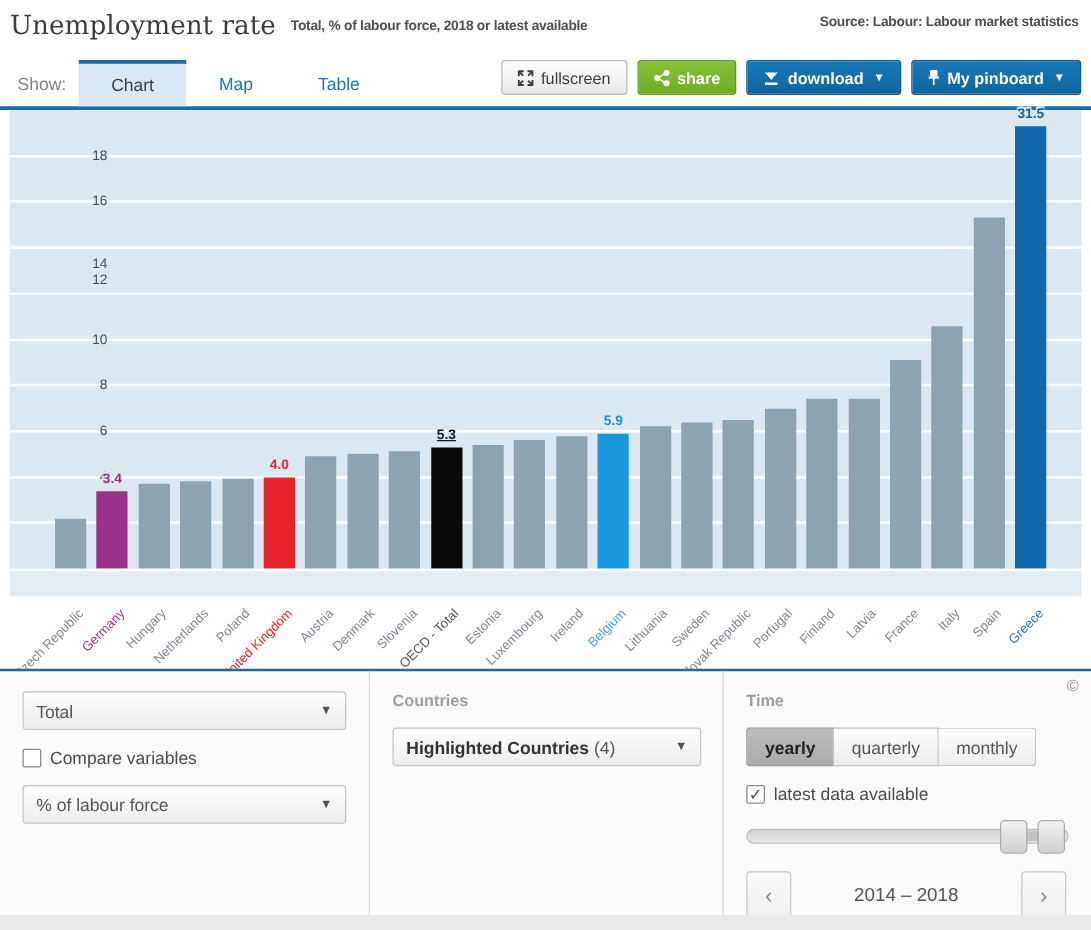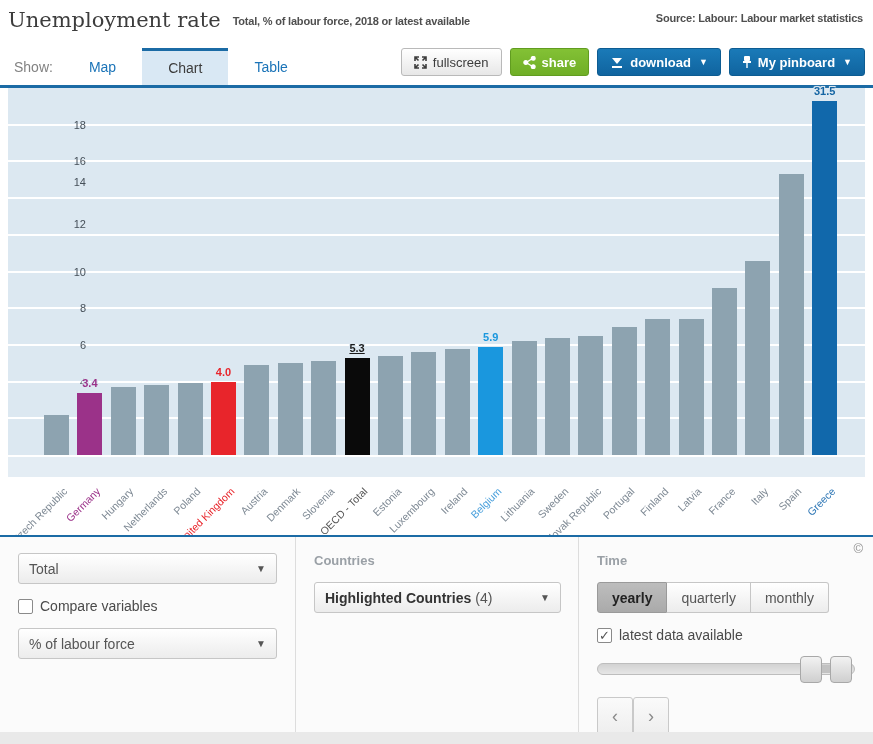--- a/index.html
+++ b/index.html
@@ -82,25 +82,25 @@
 <body>
 
 <div class="hdr">
   <div class="hdr-title">Unemployment rate</div>
   <div class="hdr-sub">Total, % of labour force, 2018 or latest available</div>
   <div class="hdr-src">Source: Labour: Labour market statistics</div>
 </div>
 
 <div class="tabbar">
   <div class="show-label">Show:</div>
+  <div class="tab active">
+      <span>Chart</span>
+    </div>
   <div class="tab">
       <span>Map</span>
-    </div>
-  <div class="tab active">
-      <span>Chart</span>
     </div>
   <div class="tab">
       <span>Table</span>
     </div>
 
   <div class="toolbar-btns">
     <div class="btn btn-gray">
       <span>
         <svg width="13" height="13" viewBox="0 0 13 13">
             <g stroke="#3c3c3c" stroke-width="1.6" fill="#3c3c3c">
@@ -160,21 +160,21 @@
       <div class="ytick" style="bottom: 67.4px;">4</div>
       <div class="gridline" style="bottom: 109.1px;"></div>
       <div class="ytick" style="bottom: 104.1px;">6</div>
       <div class="gridline" style="bottom: 145.8px;"></div>
       <div class="ytick" style="bottom: 140.8px;">8</div>
       <div class="gridline" style="bottom: 182.5px;"></div>
       <div class="ytick" style="bottom: 177.5px;">10</div>
       <div class="gridline" style="bottom: 219.2px;"></div>
       <div class="ytick" style="bottom: 225px; margin-top: 26px;">12</div>
       <div class="gridline" style="bottom: 255.9px;"></div>
-      <div class="ytick" style="bottom: 267px;">14</div>
+      <div class="ytick" style="bottom: 238px;">14</div>
       <div class="gridline" style="bottom: 292.6px;"></div>
       <div class="ytick" style="bottom: 287.6px;">16</div>
       <div class="gridline" style="bottom: 329.3px;"></div>
       <div class="ytick" style="bottom: 324.3px;">18</div>
       <div class="bar" style="left: 36px; height: 40.37px; background: rgb(141, 163, 176);"></div>
       <div class="bar" style="left: 69.4px; height: 62.39px; background: rgb(155, 50, 137);"></div>
       <div class="bar-label" style="color: rgb(155, 50, 137); left: 51.9px; bottom: 66.39px;">3.4</div>
       <div class="bar" style="left: 102.8px; height: 67.895px; background: rgb(141, 163, 176);"></div>
       <div class="bar" style="left: 136.2px; height: 69.73px; background: rgb(141, 163, 176);"></div>
       <div class="bar" style="left: 169.6px; height: 71.565px; background: rgb(141, 163, 176);"></div>
@@ -275,18 +275,19 @@
       <span class="chk">✓</span>
       <span>latest data available</span>
     </div>
     <div class="slider">
       <div class="slider-conn"></div>
       <div class="handle h1"></div>
       <div class="handle h2"></div>
     </div>
     <div class="pager">
       <div class="pager-btn">‹</div>
+      <div class="pager-range">2014 – 2018</div>
       <div class="pager-btn">›</div>
     </div>
   </div>
 
   <div class="bottom-strip"></div>
 </div>
 
 </body></html>

